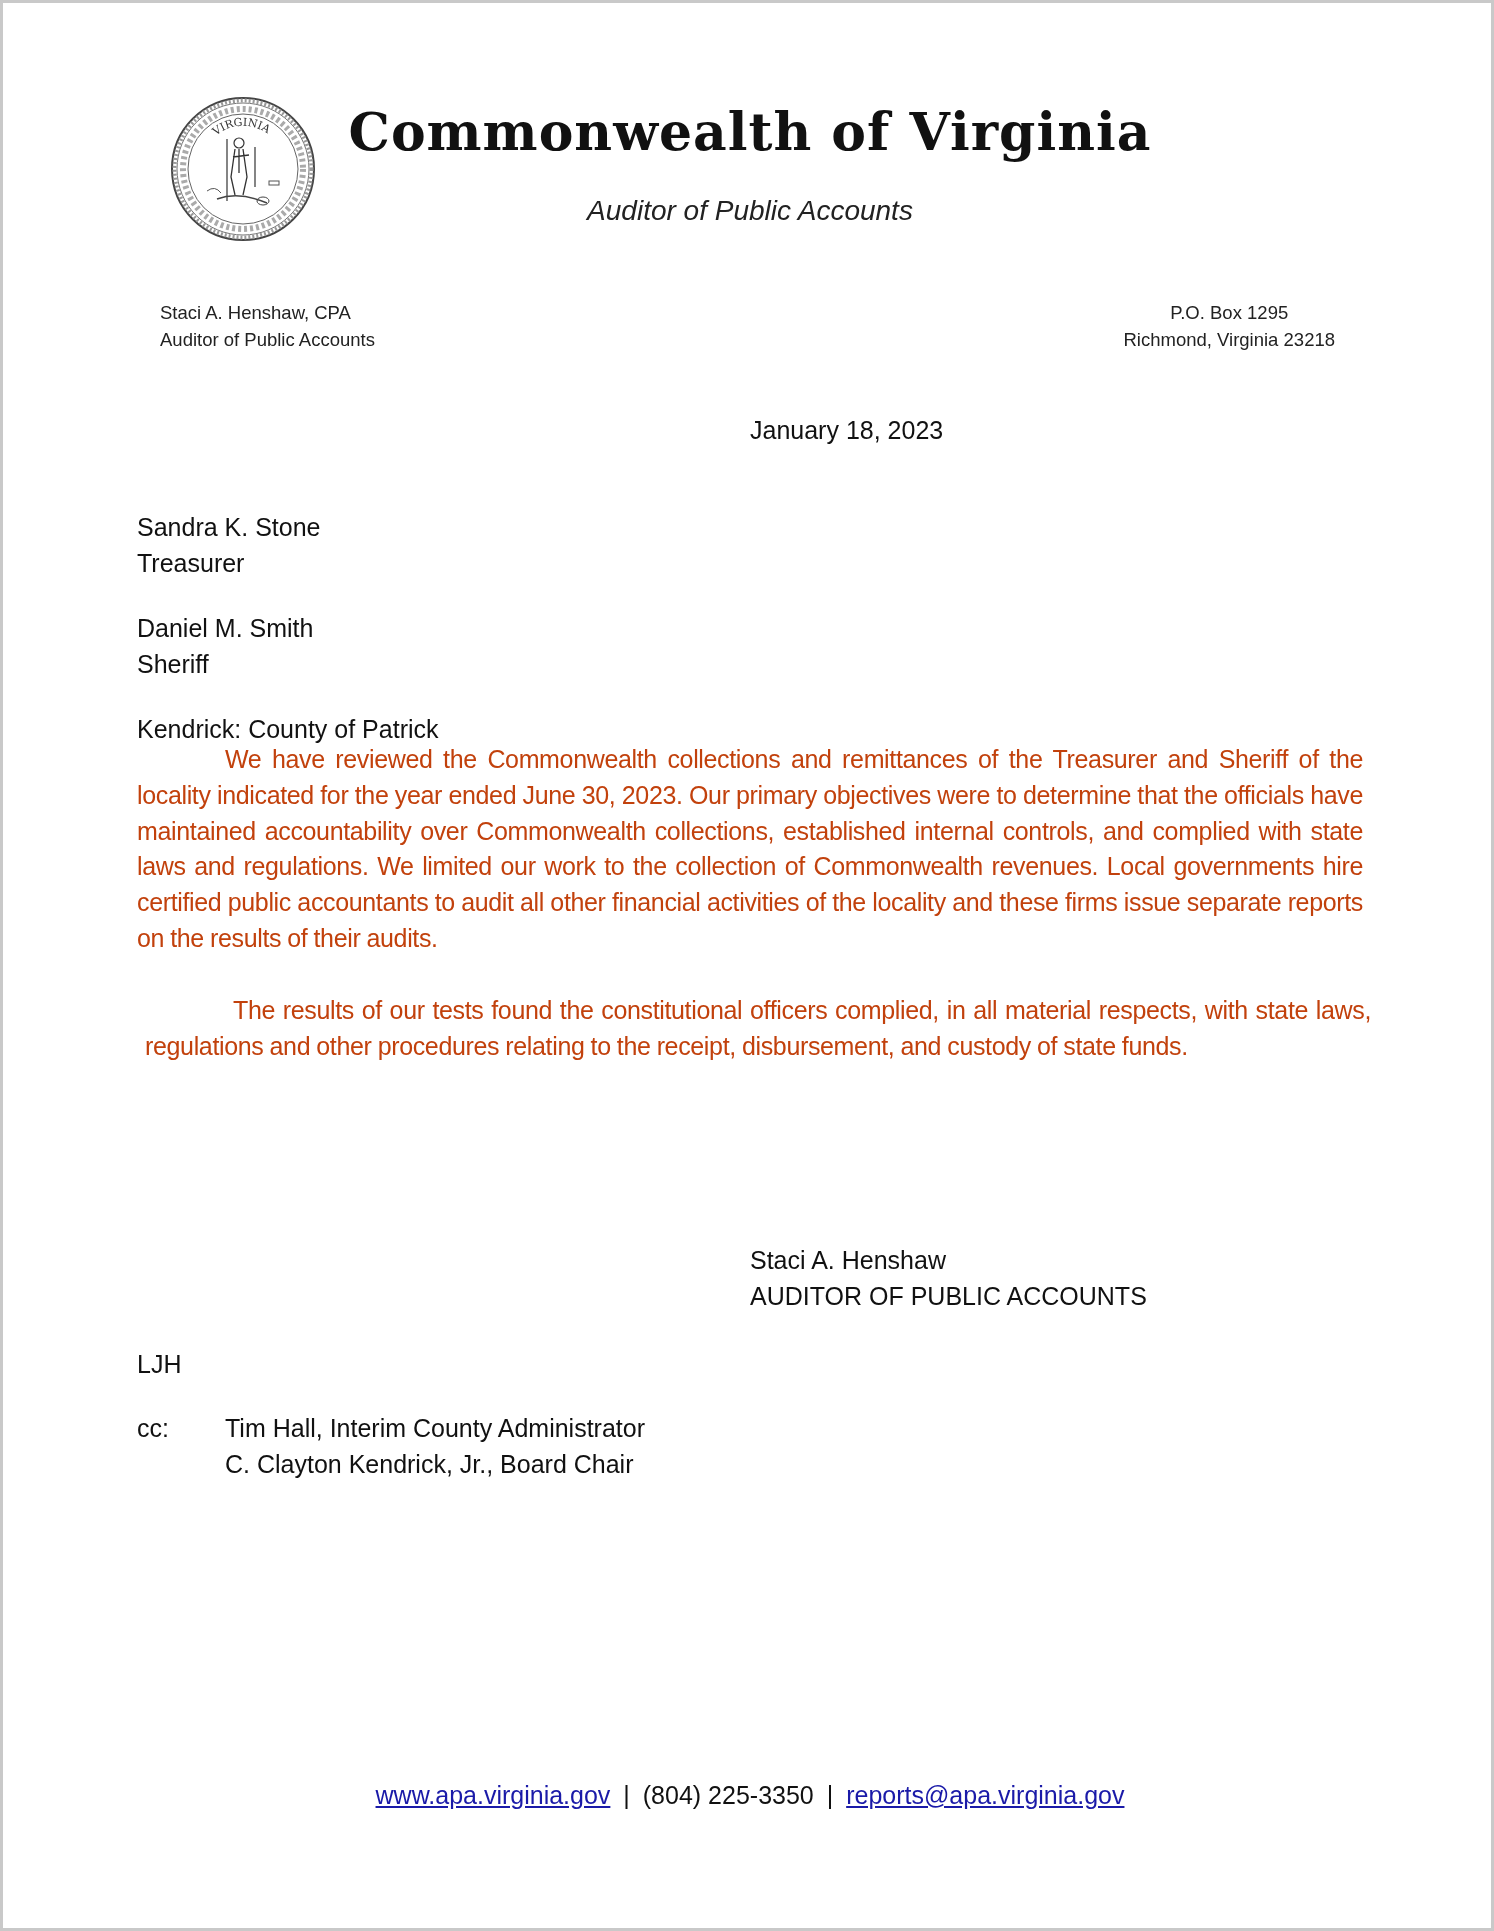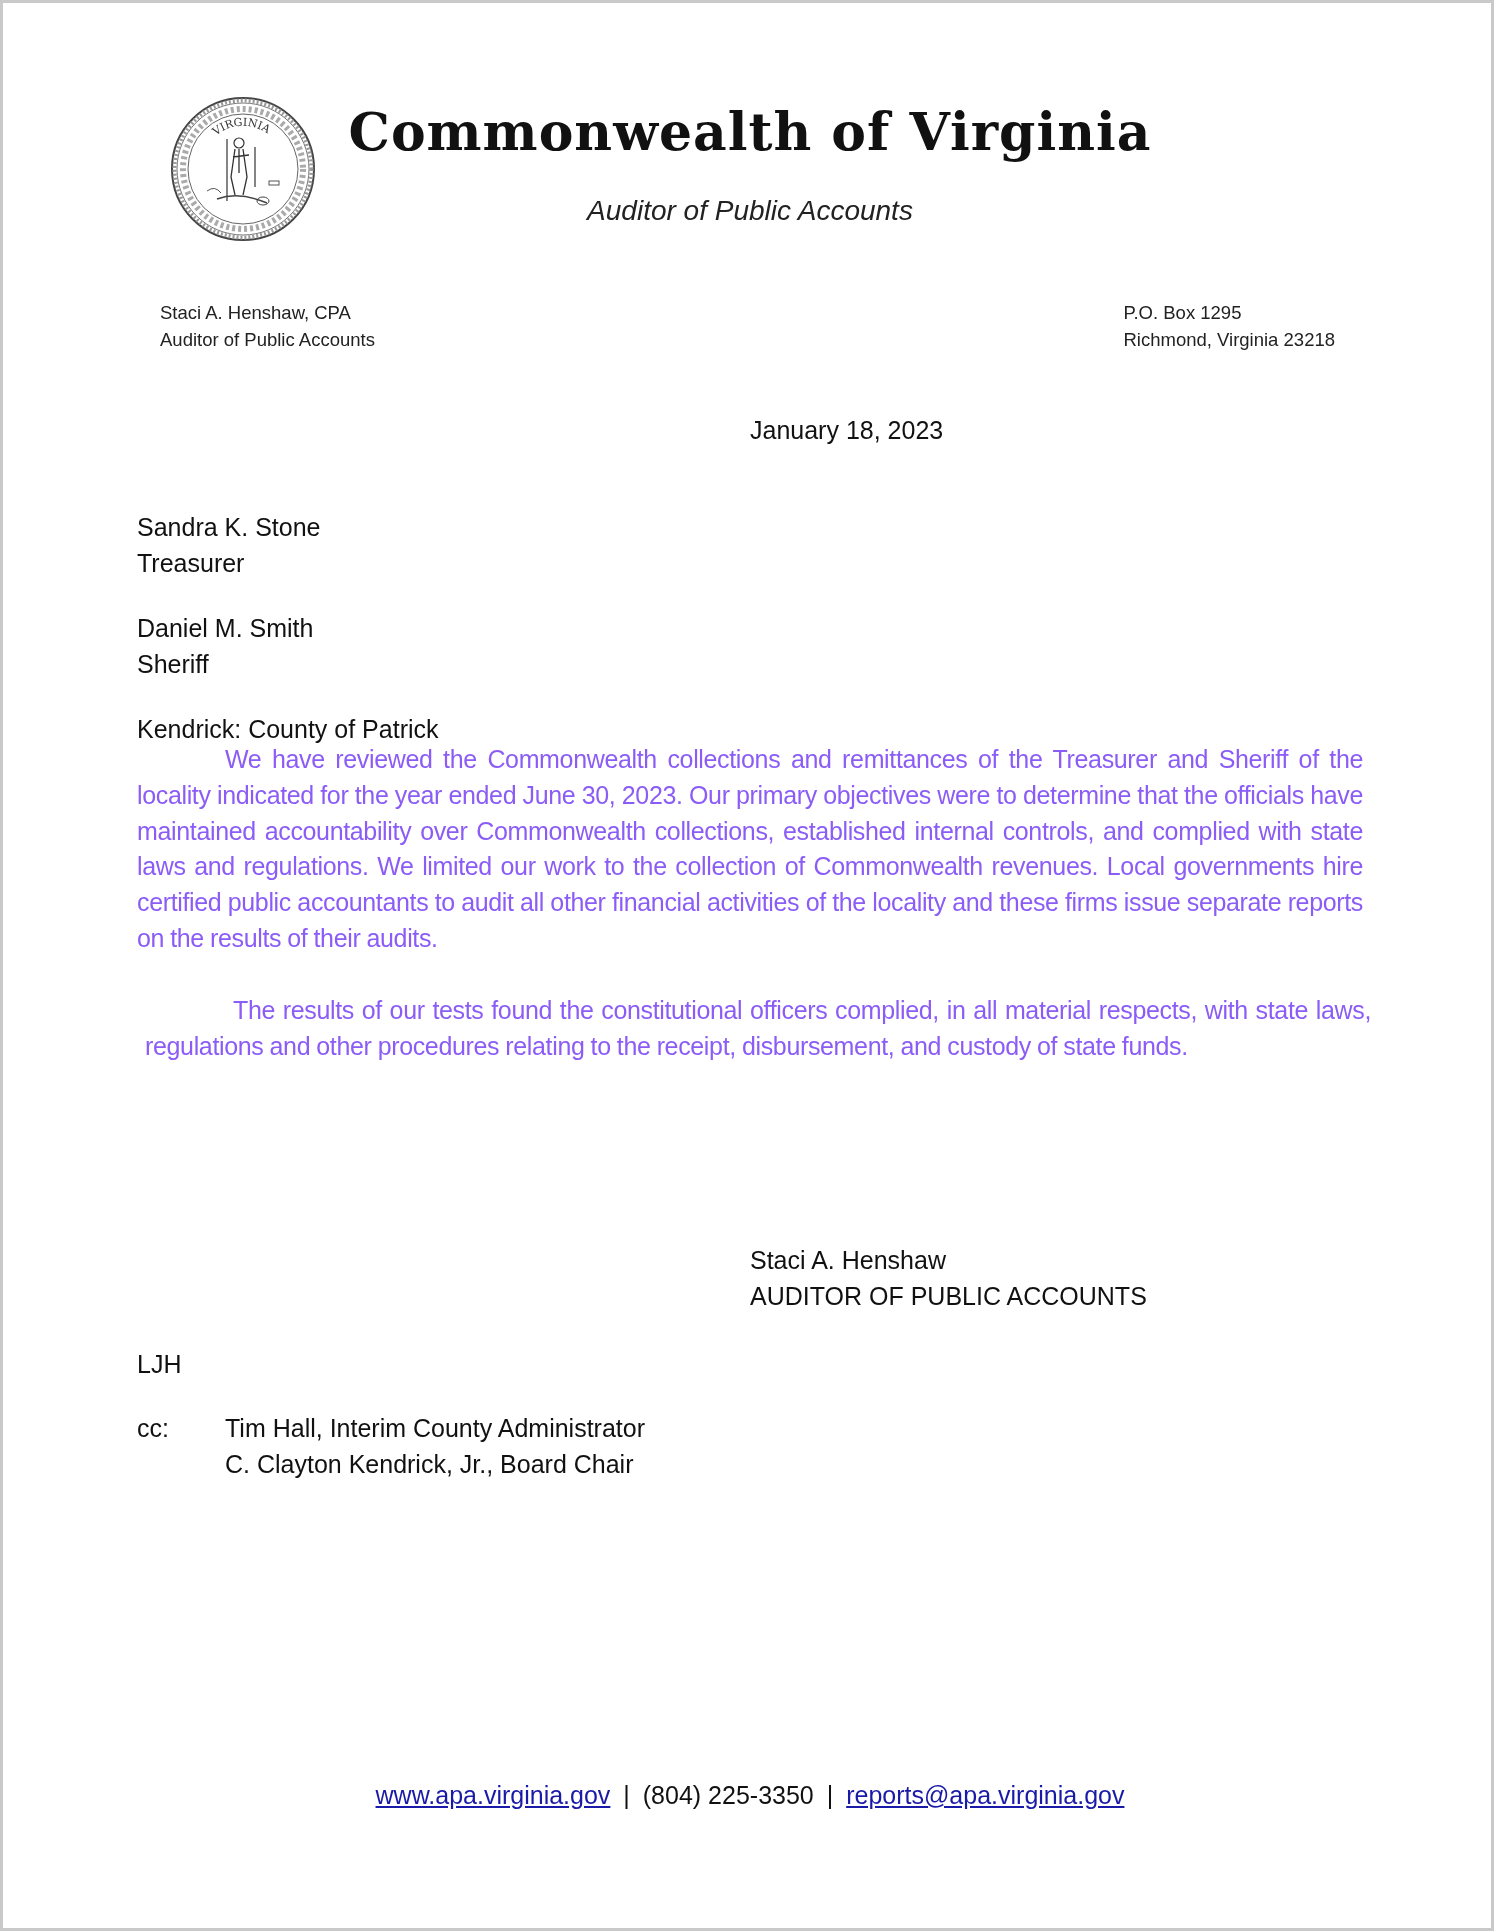--- a/index.html
+++ b/index.html
@@ -22,29 +22,29 @@
       position: absolute; left: 0; width: 1494px; top: 98px; text-align: center;
       font-family: "DejaVu Serif", "Liberation Serif", serif;
       font-weight: bold; font-size: 52px; letter-spacing: 1px;
       color: #111;
     }
     .subtitle {
       position: absolute; left: 0; width: 1494px; top: 192px; text-align: center;
       font-style: italic; font-size: 28px; color: #222;
     }
     .lh-left { left: 157px; top: 248px; font-size: 18.5px; line-height: 27px; color: #222; }
-    .lh-right { right: 156px; top: 248px; font-size: 18.5px; line-height: 27px; text-align: left; color: #222; }
+    .lh-right { right: 156px; top: 248px; font-size: 18.5px; line-height: 27px; text-align: center; color: #222; }
 
     
     .txt { font-size: 25px; line-height: 35.8px; color: #111; }
     .date { left: 747px; top: 362px; }
     .recip { left: 134px; }
     .para {
       position: absolute; left: 134px; width: 1226px;
-      font-size: 25px; line-height: 35.8px; text-align: justify; color: #8b5cf6;
+      font-size: 25px; line-height: 35.8px; text-align: justify; color: #c2410c;
       text-indent: 88px; letter-spacing: -0.35px; word-spacing: -0.5px;
     }
     .sig { left: 747px; top: 1192px; }
     .initials { left: 134px; top: 1296px; }
     .cc-label { left: 134px; top: 1360px; }
     .cc-list { left: 222px; top: 1360px; }
 
     .footer {
       position: absolute; left: 0; width: 1494px; top: 1778px; text-align: center;
       font-size: 25px; color: #111;

